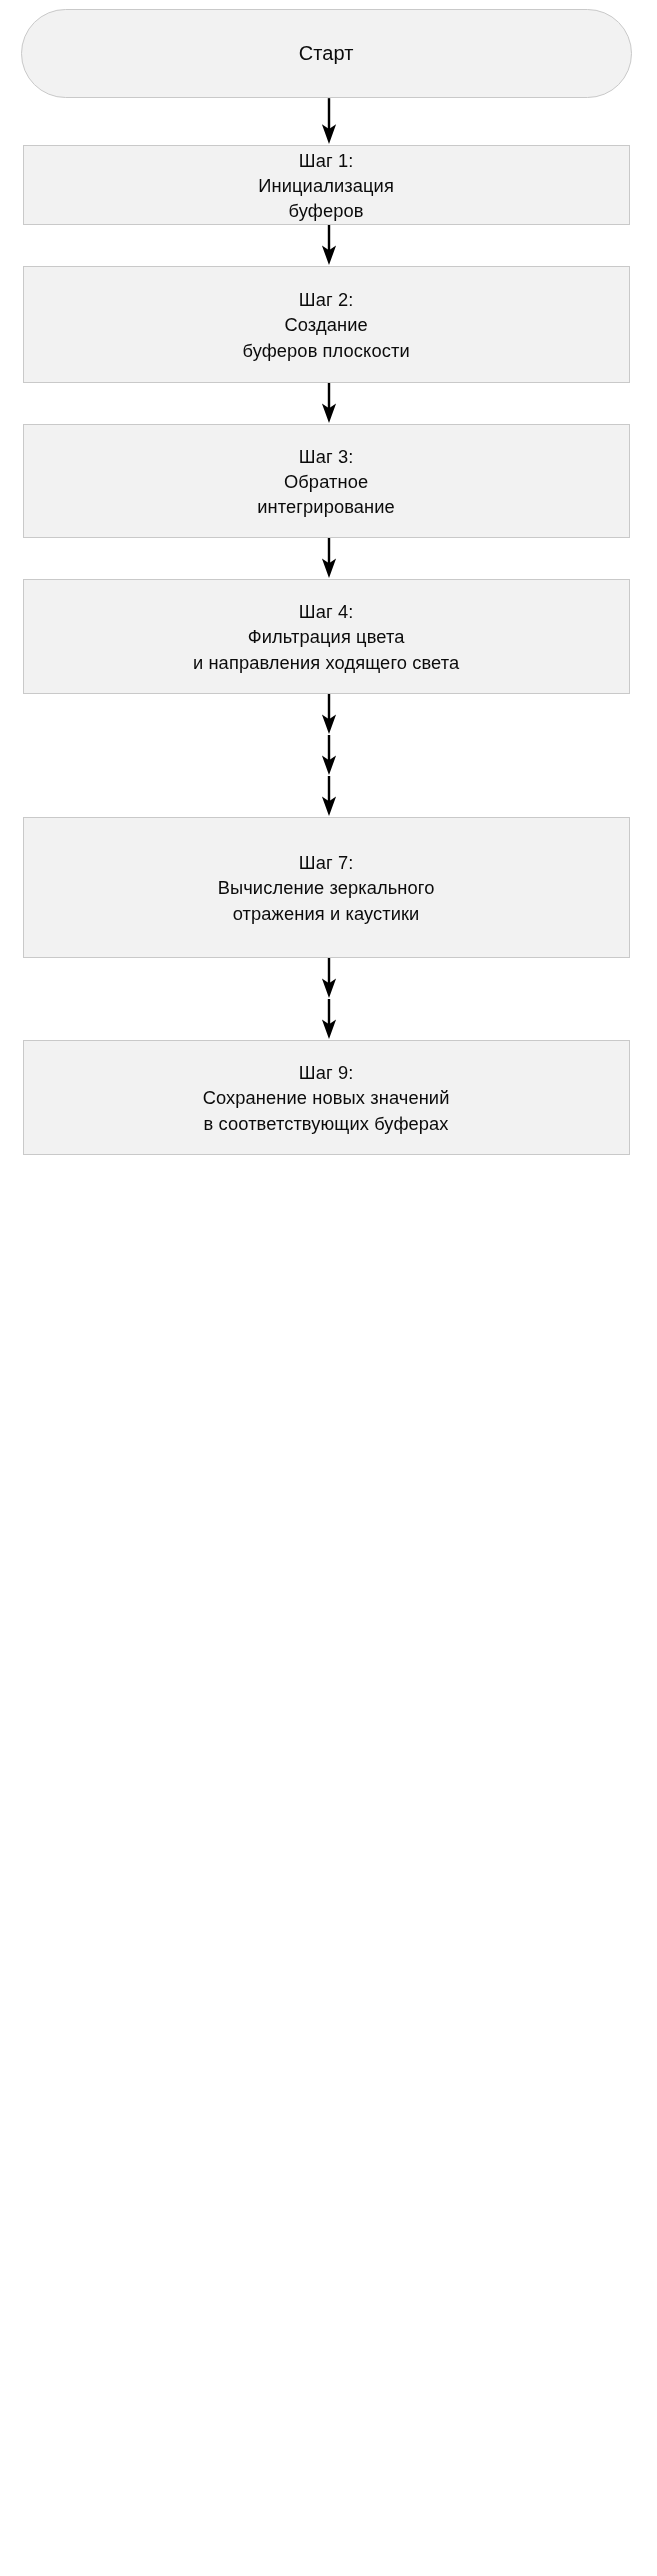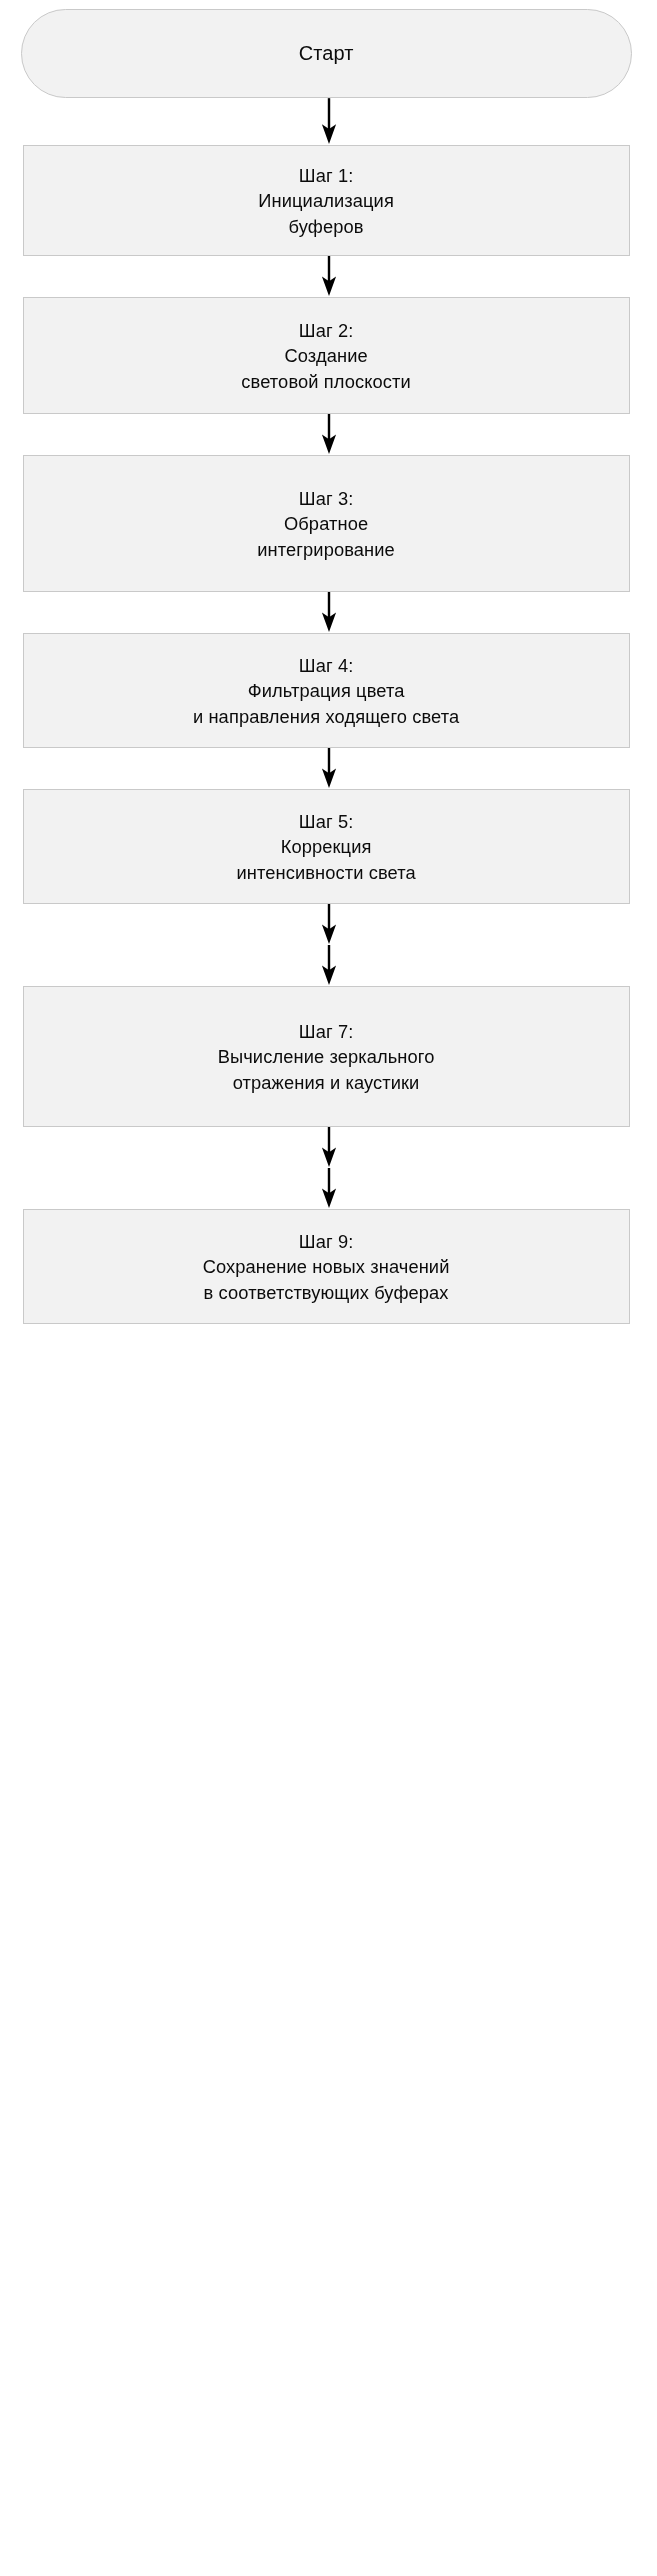--- a/index.html
+++ b/index.html
@@ -105,49 +105,49 @@
     </div>
   </div>
   <div class="connector">
     <svg width="28" height="47" viewBox="0 0 30 50">
       <line x1="15" y1="0" x2="15" y2="36" stroke="#000000" stroke-width="2.6"></line>
       <polygon points="15,49 7.4,28 15,33 22.6,28" fill="#000000"></polygon>
     </svg>
   </div>
 
   <div class="node-row">
-    <div class="node process" style="height:111px">
+    <div class="node process" style="height:80px">
       <div class="node-inner">Шаг 1:
 Инициализация
 буферов</div>
     </div>
   </div>
   <div class="connector">
     <svg width="28" height="41" viewBox="0 0 30 44">
       <line x1="15" y1="0" x2="15" y2="30" stroke="#000000" stroke-width="2.6"></line>
       <polygon points="15,43 7.4,22 15,27 22.6,22" fill="#000000"></polygon>
     </svg>
   </div>
 
   <div class="node-row">
     <div class="node process" style="height:117px">
       <div class="node-inner">Шаг 2:
 Создание
-световой плоскости</div>
-    </div>
-  </div>
-  <div class="connector">
-    <svg width="28" height="41" viewBox="0 0 30 44">
-      <line x1="15" y1="0" x2="15" y2="30" stroke="#000000" stroke-width="2.6"></line>
-      <polygon points="15,43 7.4,22 15,27 22.6,22" fill="#000000"></polygon>
-    </svg>
-  </div>
-
-  <div class="node-row">
-    <div class="node process" style="height:137px">
+буферов плоскости</div>
+    </div>
+  </div>
+  <div class="connector">
+    <svg width="28" height="41" viewBox="0 0 30 44">
+      <line x1="15" y1="0" x2="15" y2="30" stroke="#000000" stroke-width="2.6"></line>
+      <polygon points="15,43 7.4,22 15,27 22.6,22" fill="#000000"></polygon>
+    </svg>
+  </div>
+
+  <div class="node-row">
+    <div class="node process" style="height:114px">
       <div class="node-inner">Шаг 3:
 Обратное
 интегрирование</div>
     </div>
   </div>
   <div class="connector">
     <svg width="28" height="41" viewBox="0 0 30 44">
       <line x1="15" y1="0" x2="15" y2="30" stroke="#000000" stroke-width="2.6"></line>
       <polygon points="15,43 7.4,22 15,27 22.6,22" fill="#000000"></polygon>
     </svg>
@@ -160,27 +160,20 @@
 и направления ходящего света</div>
     </div>
   </div>
   <div class="connector">
     <svg width="28" height="41" viewBox="0 0 30 44">
       <line x1="15" y1="0" x2="15" y2="30" stroke="#000000" stroke-width="2.6"></line>
       <polygon points="15,43 7.4,22 15,27 22.6,22" fill="#000000"></polygon>
     </svg>
   </div>
 
-  <div class="node-row">
-    <div class="node process" style="height:115px">
-      <div class="node-inner">Шаг 5:
-Коррекция
-интенсивности света</div>
-    </div>
-  </div>
   <div class="connector">
     <svg width="28" height="41" viewBox="0 0 30 44">
       <line x1="15" y1="0" x2="15" y2="30" stroke="#000000" stroke-width="2.6"></line>
       <polygon points="15,43 7.4,22 15,27 22.6,22" fill="#000000"></polygon>
     </svg>
   </div>
 
   <div class="connector">
     <svg width="28" height="41" viewBox="0 0 30 44">
       <line x1="15" y1="0" x2="15" y2="30" stroke="#000000" stroke-width="2.6"></line>

